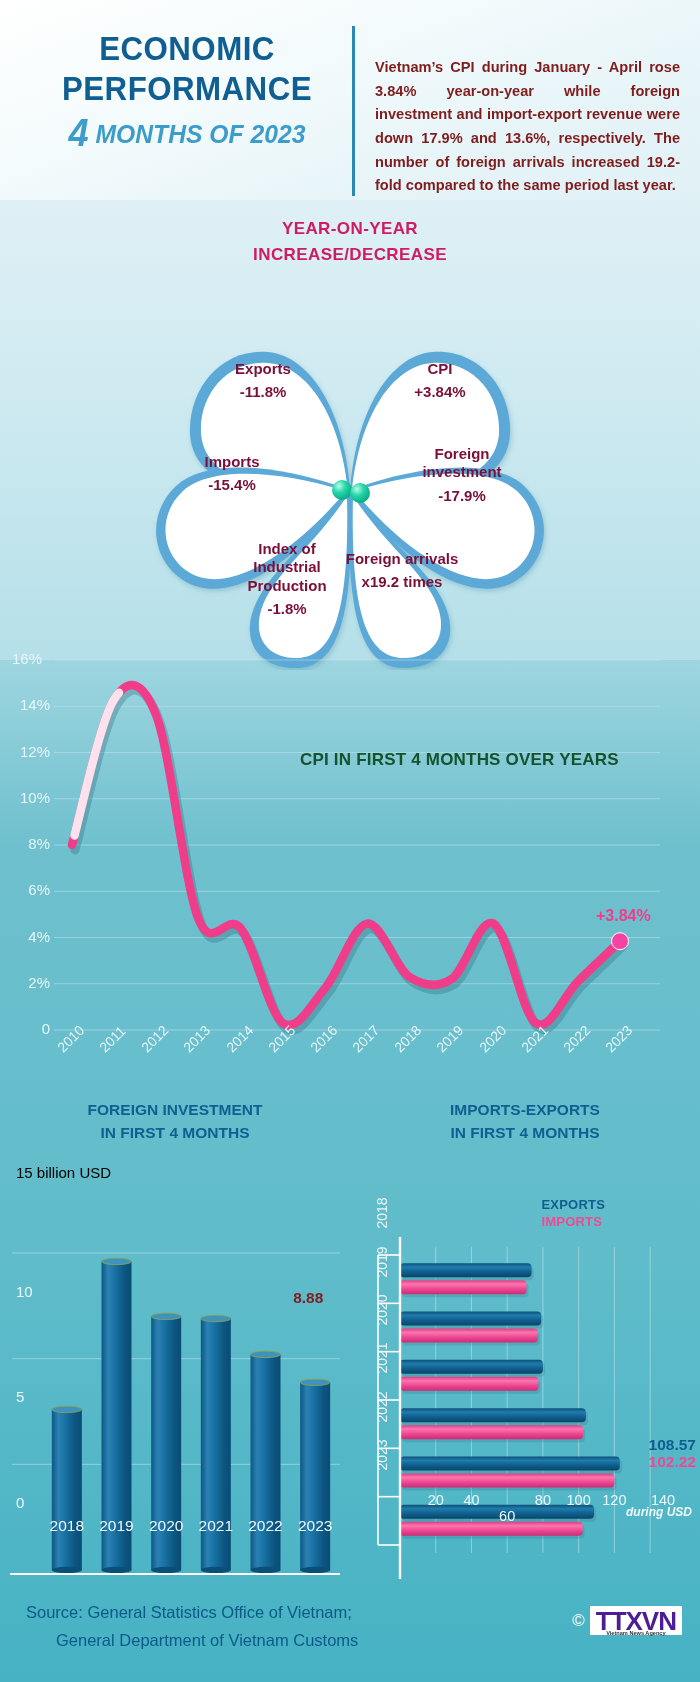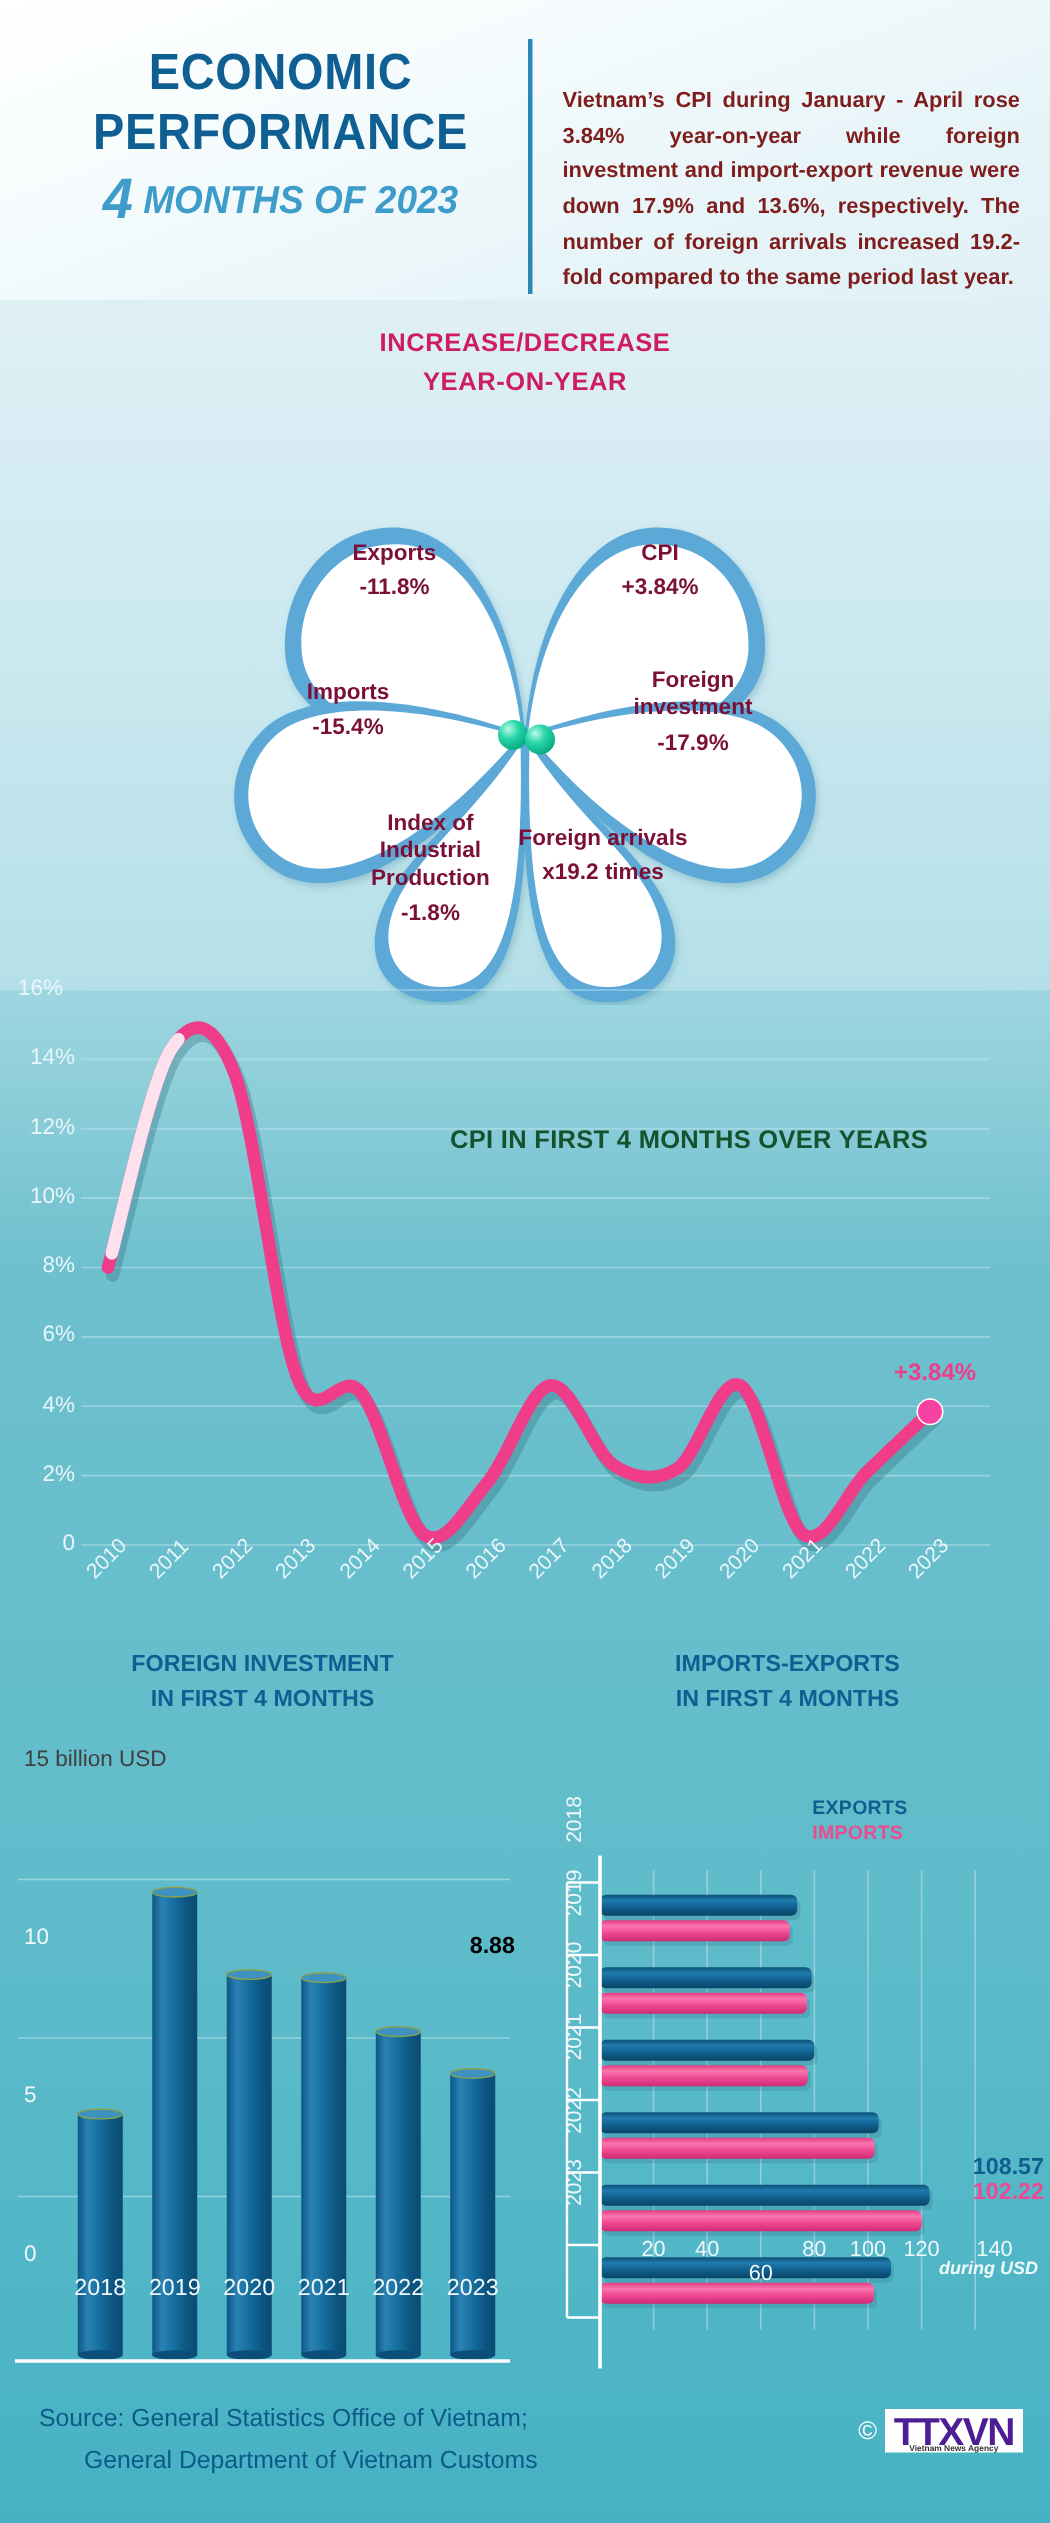--- a/index.html
+++ b/index.html
@@ -85,28 +85,28 @@
   }
 
   
   .fdi { position:absolute; left:0; top:1080px; width:350px; height:470px; }
   .iex { position:absolute; left:350px; top:1080px; width:350px; height:470px; }
   .sub-title {
     text-align:center; color:#105f92; font-weight:800;
     font-size:15.5px; line-height:1.5; padding-top:18px;
   }
   .fdi-ylabel {
-    position:absolute; left:16px; top:84px; color:#404040; font-size:15px;
+    position:absolute; left:16px; top:84px; color:#000000; font-size:15px;
   }
   .fdi-tick { position:absolute; left:16px; color:#eef8fb; font-size:15px; }
   .fdi-xlabel {
     position:absolute; color:#eef8fb; font-size:15.5px; text-align:center;
   }
   .fdi-value {
-    position:absolute; color:#000000; font-weight:800; font-size:15.5px;margin-left:20px;
+    position:absolute; color:#7f1d1d; font-weight:800; font-size:15.5px;
   }
   .iex-ylabel {
     position:absolute; color:#eef8fb; font-size:14px;
     transform: rotate(-90deg); transform-origin:center; white-space:nowrap;
   }
   .iex-xtick { position:absolute; color:#eef8fb; font-size:14.5px; text-align:center; }
   .iex-legend { position:absolute; font-weight:800; font-size:13px; letter-spacing:0.2px; }
   .iex-unit {
     position:absolute; right:8px; color:#eef8fb; font-size:12px;
     font-style:italic; font-weight:700;
@@ -151,22 +151,22 @@
         <span class="big">4</span>
         <span>MONTHS OF 2023</span>
       </div>
     </div>
     <div class="header-right">
       <p class="lede">Vietnam’s CPI during January - April rose 3.84% year-on-year while foreign investment and import-export revenue were down 17.9% and 13.6%, respectively. The number of foreign arrivals increased 19.2-fold compared to the same period last year.</p>
     </div>
   </div>
 
   <div class="yoy-title">
+    <div>YEAR-ON-YEAR</div>
     <div>INCREASE/DECREASE</div>
-    <div>YEAR-ON-YEAR</div>
   </div>
 
   <div class="flower">
     <svg width="460" height="370" viewBox="0 0 460 370">
       <defs>
         <radialGradient id="bead" cx="35%" cy="30%" r="75%">
           <stop offset="0%" stop-color="#b9fbe8"></stop>
           <stop offset="45%" stop-color="#26d6a8"></stop>
           <stop offset="100%" stop-color="#06a87f"></stop>
         </radialGradient>

